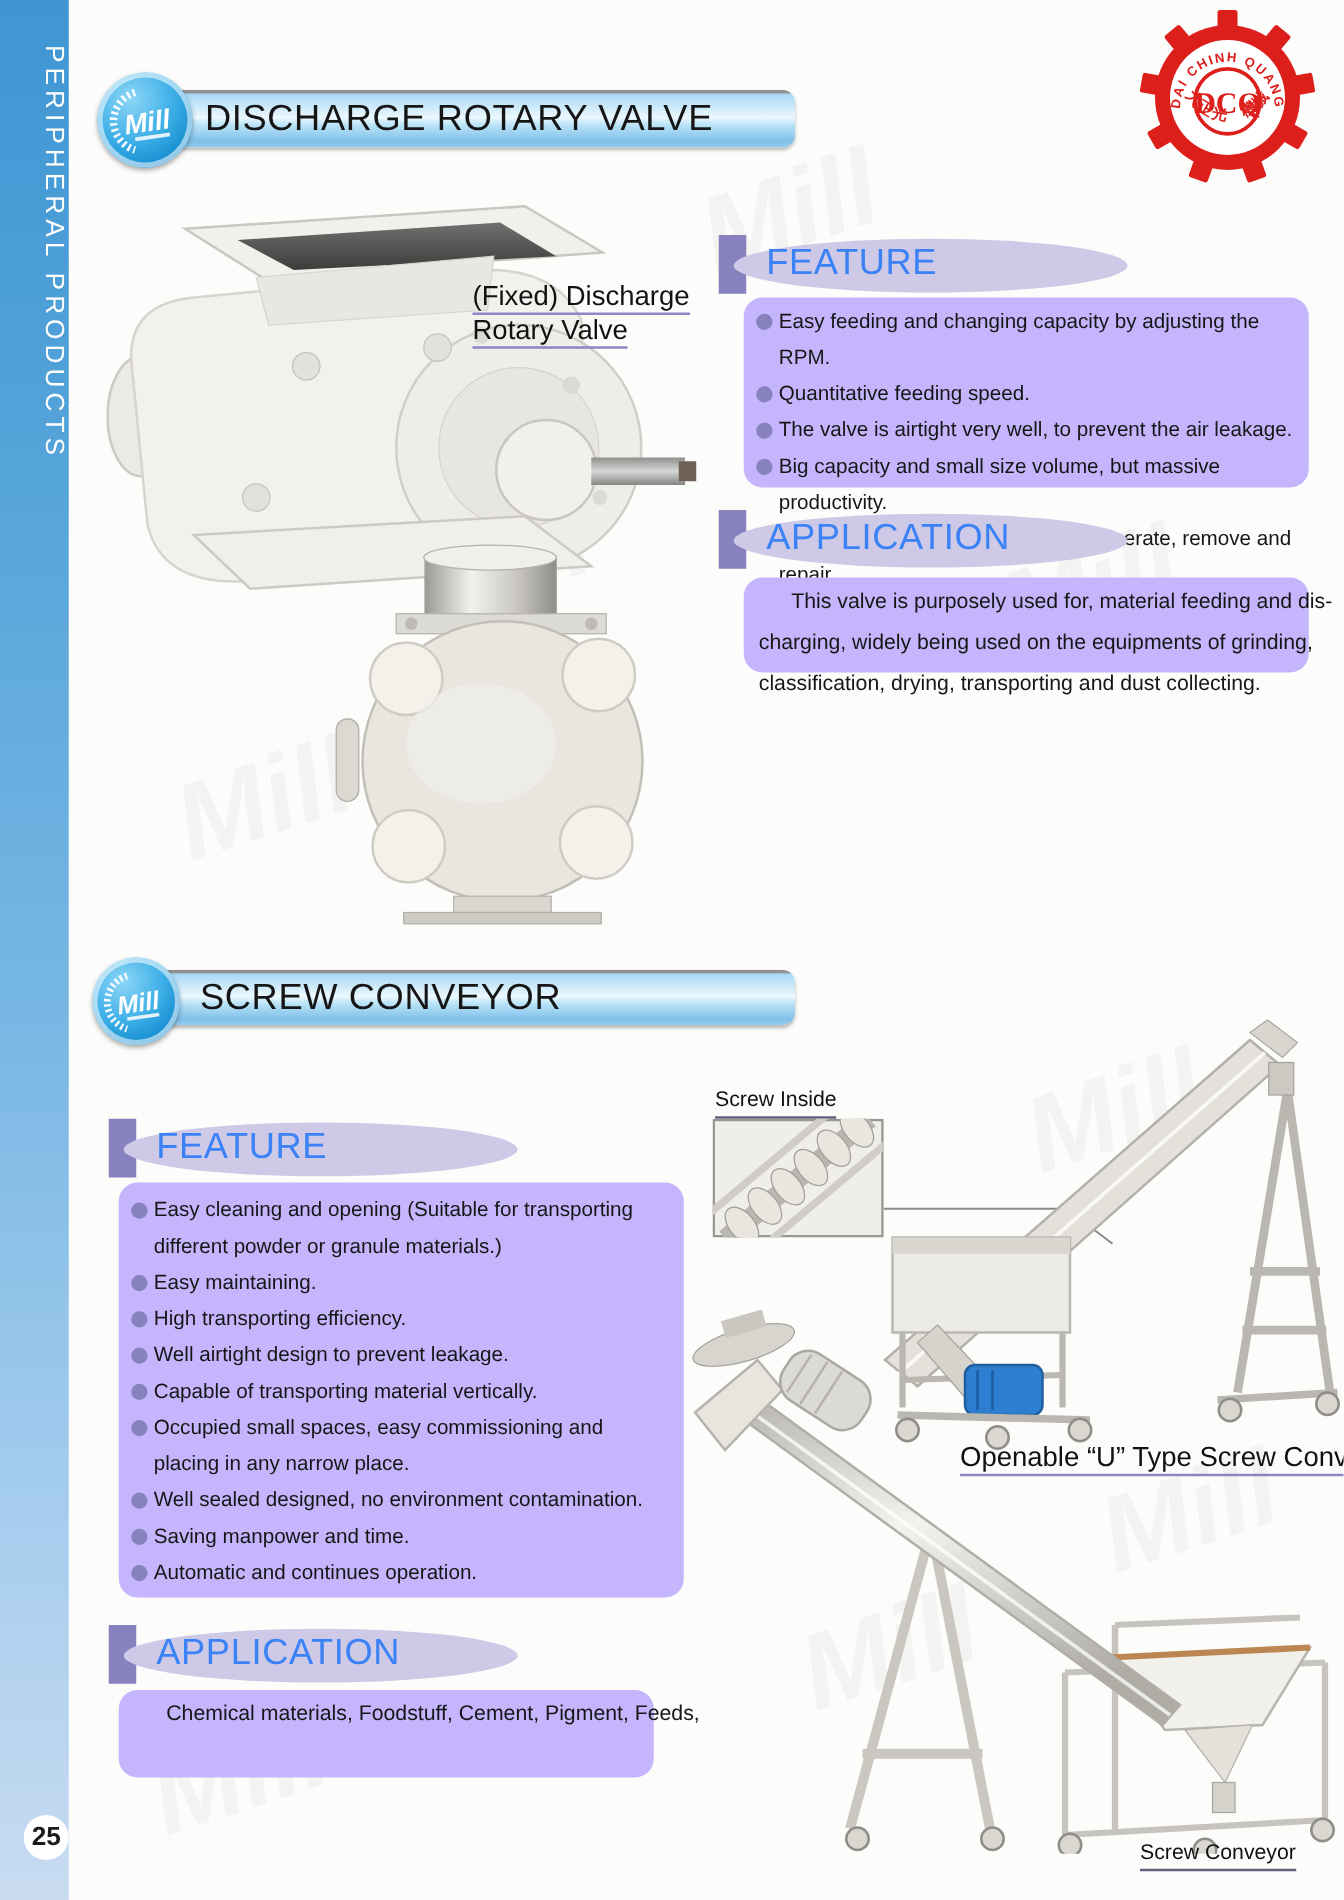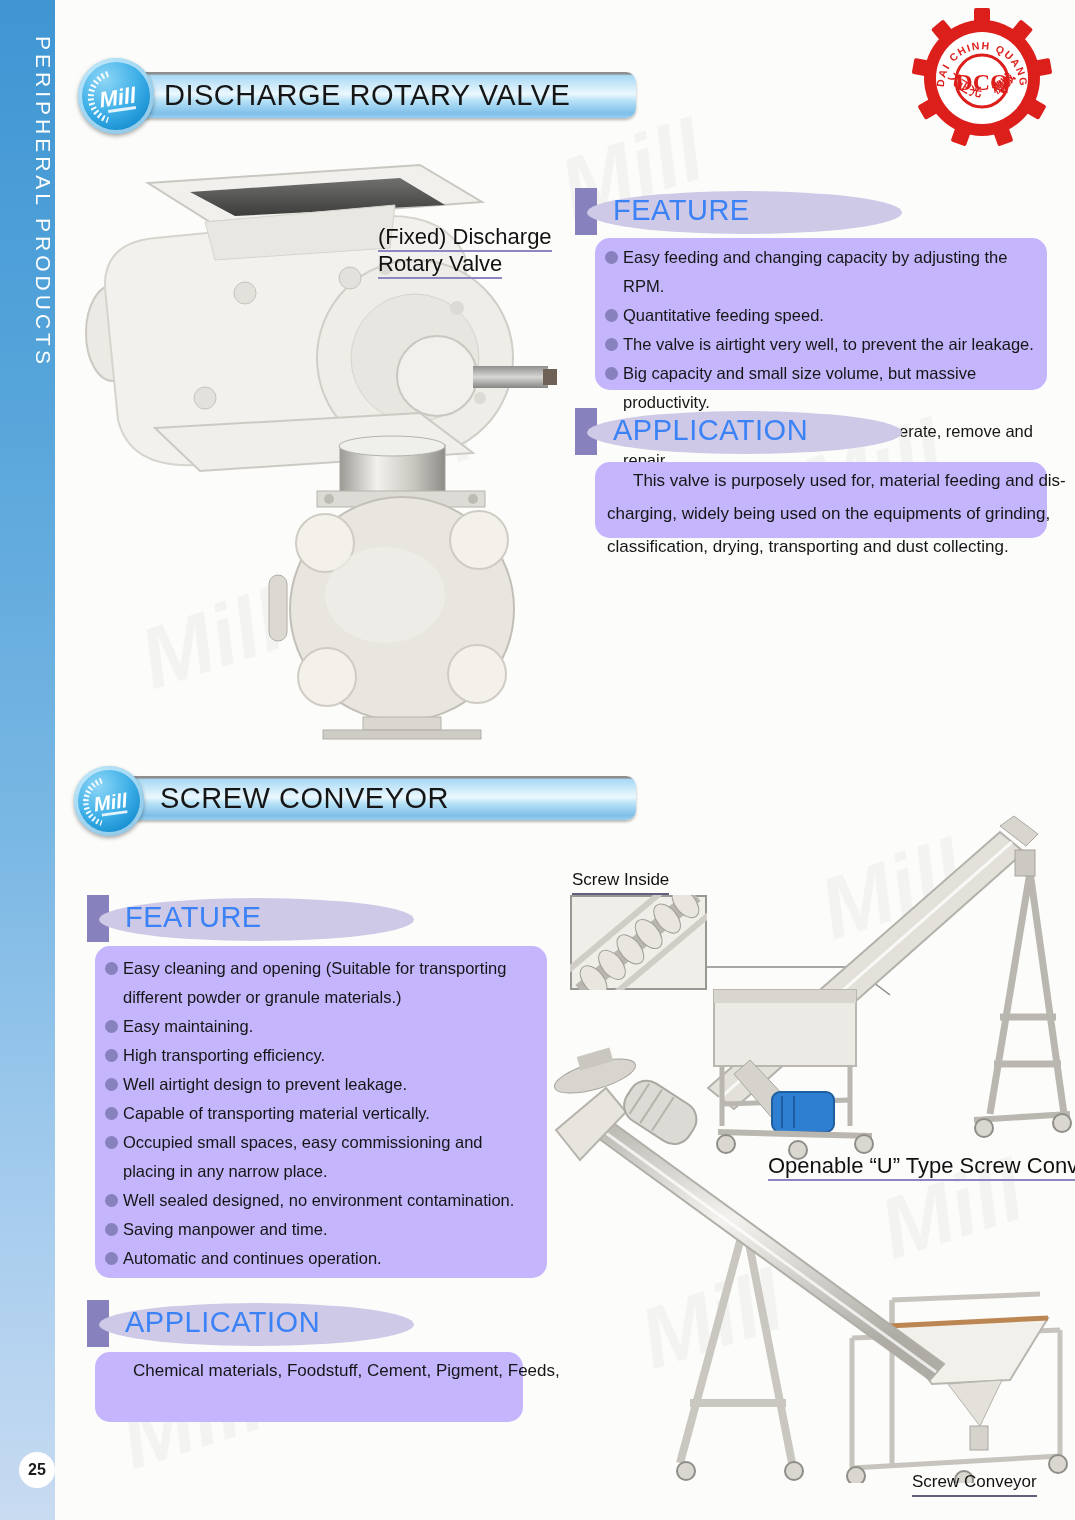--- a/index.html
+++ b/index.html
@@ -13,21 +13,21 @@
     position:absolute; left:0; top:0; width:55px; height:1520px;
     background:linear-gradient(180deg,#3f96d3 0%,#55a4da 25%,#7ab8e4 55%,#a7cdee 80%,#c8dbf1 100%);
   }
   .sidebar-text {
     position:absolute; left:0; top:36px; width:55px; display:flex; justify-content:center;
     writing-mode:vertical-rl; color:#ffffff; font-size:21px; letter-spacing:4px; white-space:nowrap;
   }
   .page-num {
     position:absolute; left:19px; top:1452px; width:36px; height:36px; border-radius:50%;
     background:#ffffff; display:flex; align-items:center; justify-content:center;
-    font-size:16px; font-weight:bold; color:#1b1b1b;
+    font-size:21px; font-weight:bold; color:#1b1b1b;
   }
   
   .wm {
     position:absolute; color:#6f6f6f; opacity:0.055; font-style:italic; font-weight:bold;
     font-size:86px; transform:rotate(-18deg); pointer-events:none; white-space:nowrap;
   }
   
   .banner {
     position:absolute; height:46px; border-radius:4px 10px 10px 4px;
     background:linear-gradient(180deg,#8e8e8e 0%,#8e8e8e 4%,#a9d9f4 8%,#cdeafa 30%,#ecf8fe 48%,#b7e2f7 62%,#7fbfe9 90%,#96cff0 100%);

